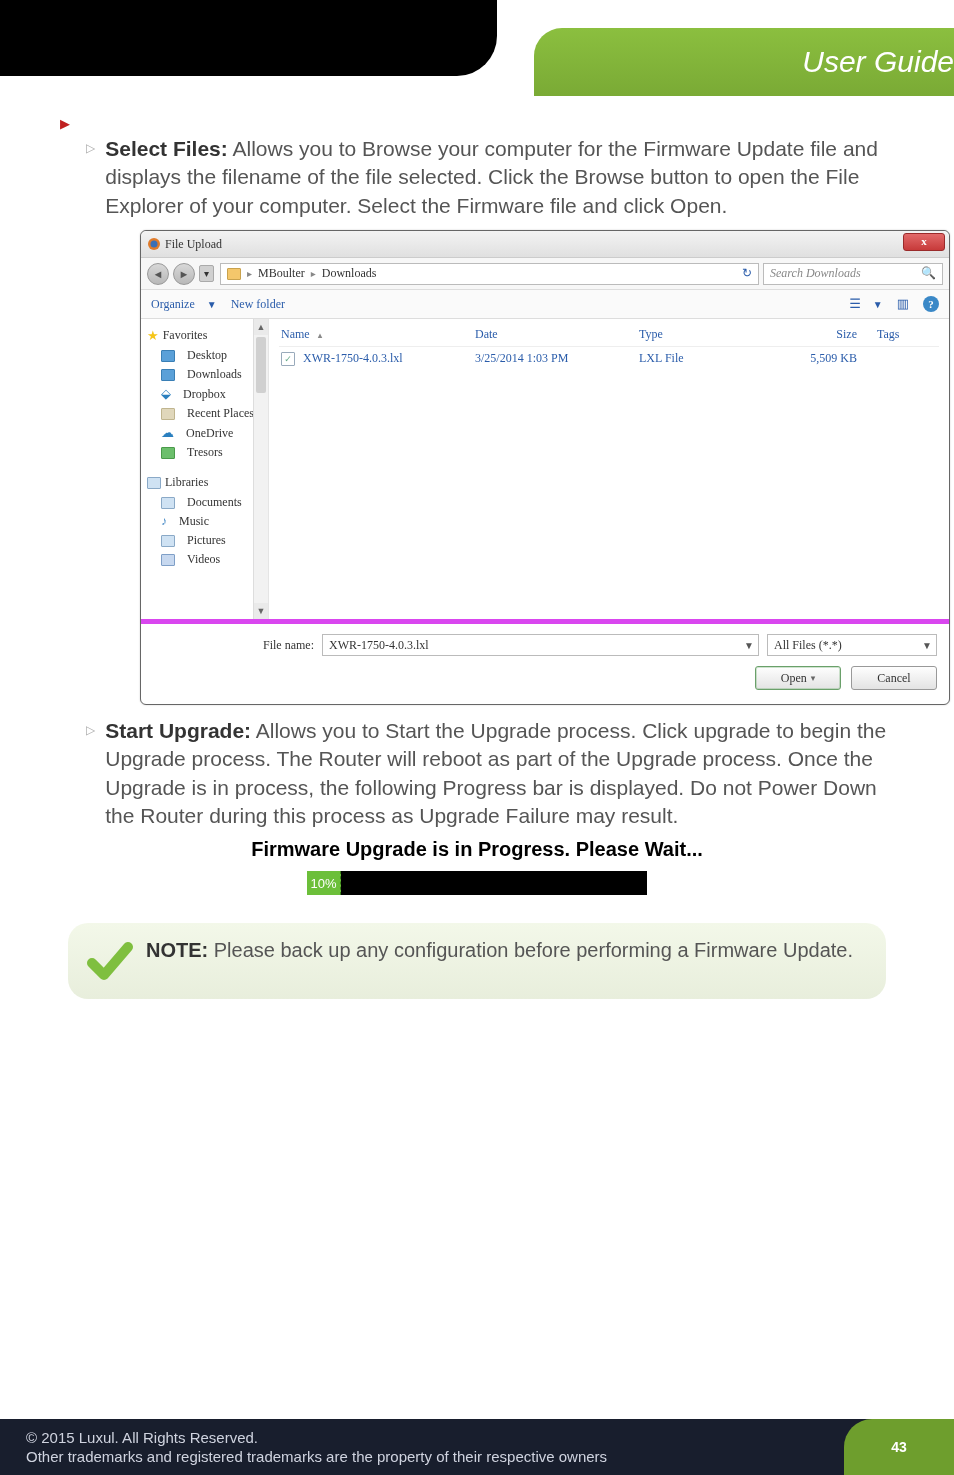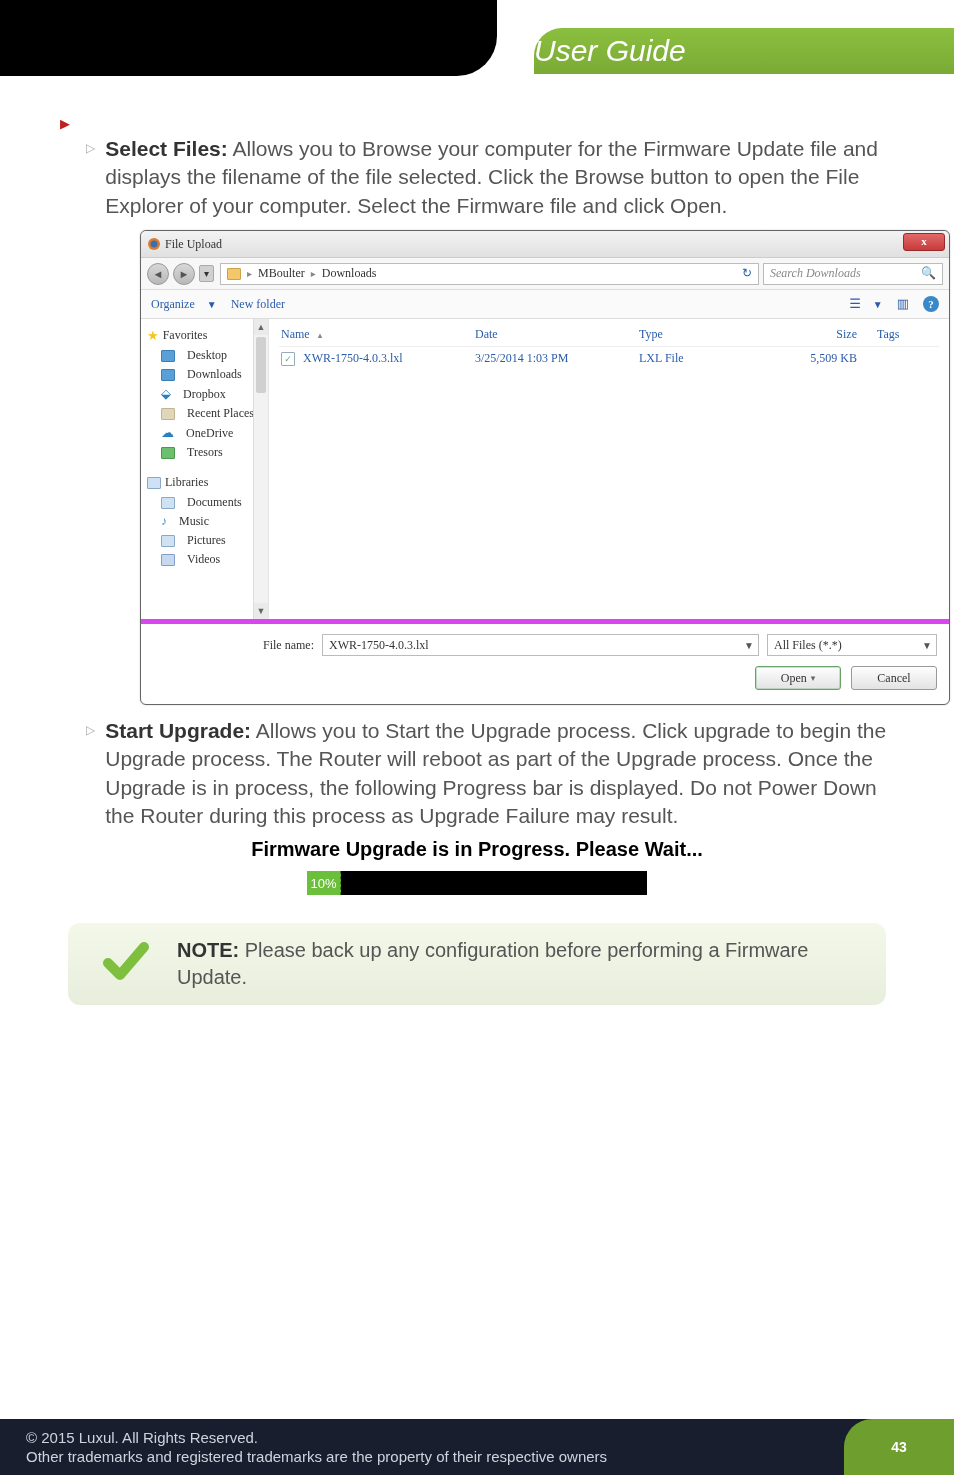--- a/index.html
+++ b/index.html
@@ -1,20 +1,20 @@
 <!DOCTYPE html>
 <html><head>
 <meta charset="utf-8">
 <style>
   * { box-sizing: border-box; margin: 0; padding: 0; }
   body { font-family: "Myriad Pro", "Segoe UI", Arial, sans-serif; background: #fff; color: #444; }
   .page { width: 954px; height: 1475px; position: relative; background: #fff; }
   .top-bar { height: 98px; width: 100%; position: relative; }
   .top-left-black { position: absolute; left: 0; top: 0; width: 497px; height: 76px; background: #000; border-bottom-right-radius: 40px; }
-  .top-green { position: absolute; right: 0; top: 28px; width: 420px; height: 46px; background: linear-gradient(180deg,#8bbf3f,#7aaa35); border-top-left-radius: 28px; display: flex; align-items: center; justify-content: flex-start; }
+  .top-green { position: absolute; right: 0; top: 28px; width: 420px; height: 68px; background: linear-gradient(180deg,#8bbf3f,#7aaa35); border-top-left-radius: 28px; display: flex; align-items: center; justify-content: flex-end; }
   .top-green span { color: #fff; font-style: italic; font-size: 30px; font-weight: 400; }
   .content { padding: 12px 60px 10px 60px; }
   .bullet-row { display: flex; align-items: flex-start; gap: 10px; margin-bottom: 4px; }
   .arrow-red { color: #c02020; font-size: 13px; margin-top: 6px; }
   .arrow-light { color: #aaa; font-size: 12px; margin-top: 6px; }
   .body-text { font-size: 21px; line-height: 1.35; color: #555; font-weight: 300; }
   .body-text strong { color: #333; font-weight: 700; }
   .indent1 { padding-left: 26px; }
   .dialog-wrap { padding: 6px 0 12px 80px; }
   .dialog { width: 810px; border: 1px solid #666; border-radius: 6px; background: #fff; box-shadow: 0 0 2px rgba(0,0,0,0.2); font-family: Liberation Serif, serif; font-size: 12px; color: #333; }
@@ -73,21 +73,21 @@
   .footer-row1 .fname .dd { position:absolute; right:4px; font-size:10px; color:#555; }
   .footer-row1 .filter { width:170px; height:22px; border:1px solid #bbb; background:#fff; padding:0 6px; font-size:12px; display:flex; align-items:center; position:relative; }
   .footer-row1 .filter .dd { position:absolute; right:4px; font-size:10px; color:#555; }
   .footer-row2 { display:flex; justify-content:flex-end; gap:10px; }
   .winbtn { min-width:86px; height:24px; border:1px solid #999; background:linear-gradient(180deg,#fefefe,#e3e3e3); border-radius:3px; font-size:12px; display:flex; align-items:center; justify-content:center; gap:4px; }
   .winbtn.open { border-color:#6aa06a; box-shadow: 0 0 0 1px rgba(100,170,100,0.3) inset; }
   .progress-title { text-align:center; font-weight:bold; font-size:20px; color:#000; margin: 8px 0 10px 0; font-family: Arial, sans-serif; }
   .progress-wrap { width: 340px; margin: 0 auto 28px auto; }
   .progress-bar { height: 24px; background: #000; position: relative; }
   .progress-fill { position:absolute; left:0; top:0; bottom:0; width:10%; background:#6cbf3a; color:#fff; font-size:13px; display:flex; align-items:center; justify-content:center; border-right: 1px dashed #3a7f1a; }
-  .note-box { margin: 0 8px 0 8px; background: linear-gradient(180deg,#f3f8e9,#e8eedc); border-radius: 12px; padding: 14px 18px 14px 34px; display:flex; gap:27px; align-items:flex-start; }
+  .note-box { margin: 0 8px 0 8px; background: linear-gradient(180deg,#f3f8e9,#e8eedc); border-radius: 20px; padding: 14px 18px 14px 18px; display:flex; gap:12px; align-items:flex-start; }
   .note-check { width:48px; height:48px; flex:0 0 48px; display:flex; align-items:center; justify-content:center; }
   .note-check svg { width:48px; height:48px; }
   .note-text { font-size:20px; color:#555; line-height:1.35; font-weight:300; }
   .note-text strong { color:#333; font-weight:700; }
   .footer-bar { position: absolute; left: 0; bottom: 0; width: 100%; height: 56px; background: #181e2d; display:flex; align-items:center; padding: 0 26px; }
   .footer-left { color:#cfd3df; font-size:15px; line-height:1.3; }
   .footer-right-bg { position:absolute; right:0; bottom:0; height:56px; width:110px; background:#6e9e2d; border-top-left-radius: 28px; display:flex; align-items:center; justify-content:center; }
   .footer-right-bg span { color:#fff; font-size:14px; font-weight:600; }
 </style>
 </head>

